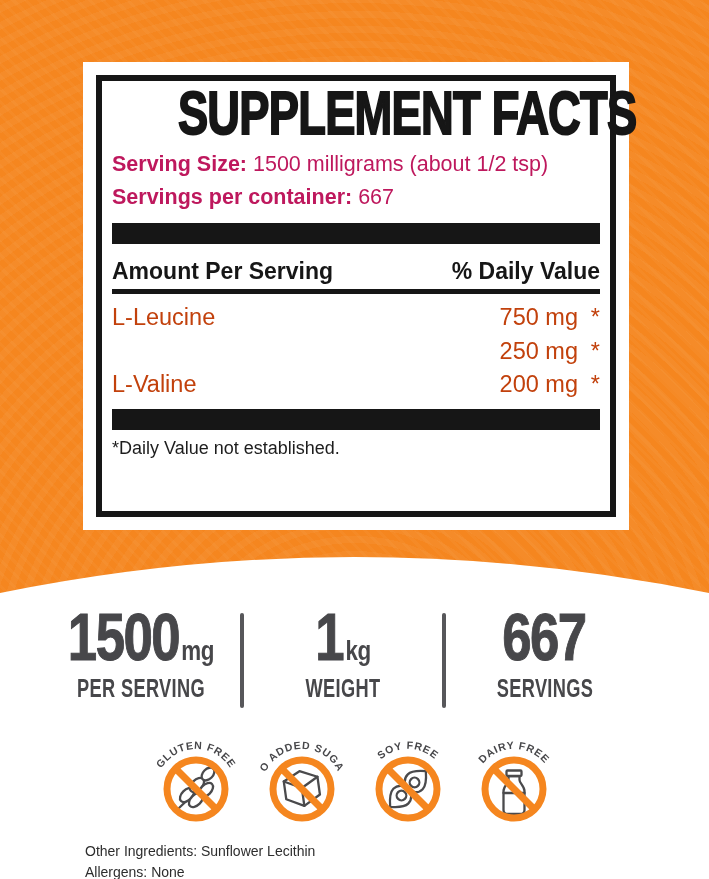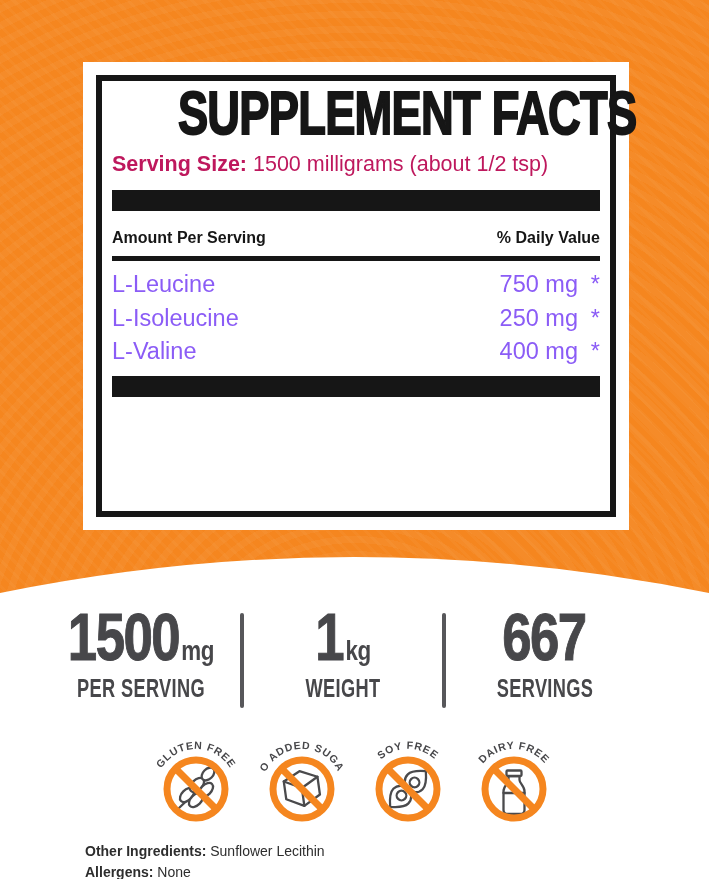--- a/index.html
+++ b/index.html
@@ -41,25 +41,25 @@
     -webkit-text-stroke:2px var(--ink);color:var(--ink);
   }
   .sf-line{font-size:21.5px;line-height:24px;color:#be185d;}
   .sf-line .b{font-weight:bold;}
   .sf-serving{margin-top:11px;}
   .sf-servings{margin-top:9px;}
   .bar{height:21px;background:var(--ink);}
   .bar-top{margin-top:14px;}
   .thead{
     margin-top:14px;display:flex;justify-content:space-between;align-items:flex-start;
-    font-weight:bold;font-size:16px;line-height:26px;
+    font-weight:bold;font-size:23px;line-height:26px;
   }
   .thead-rule{margin-top:5px;height:5px;background:var(--ink);}
   .rows{margin-top:7px;}
-  .trow{display:flex;font-size:23.5px;line-height:33.5px;color:#8b5cf6;}
+  .trow{display:flex;font-size:23.5px;line-height:33.5px;color:#c2410c;}
   .trow .name{width:303px;}
   .trow .amount{flex:1;text-align:right;}
   .trow .dv{width:22px;text-align:right;}
   .bar-bottom{margin-top:7px;}
   .footnote{margin-top:8px;font-size:18px;color:#1d1d1d;}
   
   .stats{
     position:absolute;top:608px;left:0;width:685px;
     display:flex;justify-content:center;align-items:flex-start;
   }
@@ -90,69 +90,73 @@
   .badge .arc-label{
     font-family:"Liberation Sans", sans-serif;font-size:10.5px;font-weight:bold;
     letter-spacing:0.8px;fill:var(--stat_gray);
   }
   .badge .ring{stroke:var(--orange);stroke-width:7;fill:none;}
   .badge .slash{stroke:var(--orange);stroke-width:7;}
   .badge .glyph{stroke:var(--icon_gray);stroke-width:2.3;fill:#fff;stroke-linejoin:round;stroke-linecap:round;}
   .badge .glyph .noFill{fill:none;}
   
   .footer{position:absolute;left:85px;top:841px;font-size:14px;line-height:21px;color:#2d2d2d;}
-  .footer .b{font-weight:bold;}
+  .footer .b{font-weight:normal;}
 </style>
 </head>
 <body>
 
 <div class="hero">
   <svg class="hero-curve" viewBox="0 0 709 50" preserveAspectRatio="none" aria-hidden="true">
     <path d="M0,43 Q354.5,-29 709,43 L709,51 L0,51 Z" fill="#ffffff"></path>
   </svg>
 </div>
 
 <div class="panel">
   <div class="panel-inner">
     <div class="sf-title">SUPPLEMENT FACTS</div>
 
     <div class="sf-line sf-serving">
       <span class="b">Serving Size:</span>
       <span>1500 milligrams (about 1/2 tsp)</span>
     </div>
 
+    <div class="sf-line sf-servings">
+      <span class="b">Servings per container:</span>
+      <span>667</span>
+    </div>
 
     <div class="bar bar-top"></div>
 
     <div class="thead">
       <span>Amount Per Serving</span>
       <span>% Daily Value</span>
     </div>
     <div class="thead-rule"></div>
 
     <div class="rows">
       <div class="trow">
         <span class="name">L-Leucine</span>
         <span class="amount">750 mg</span>
         <span class="dv">*</span>
       </div>
       <div class="trow">
-        <span class="name">L-Isoleucine</span>
         <span class="amount">250 mg</span>
         <span class="dv">*</span>
       </div>
       <div class="trow">
         <span class="name">L-Valine</span>
-        <span class="amount">400 mg</span>
+        <span class="amount">200 mg</span>
         <span class="dv">*</span>
       </div>
     </div>
 
     <div class="bar bar-bottom"></div>
 
+    <div class="footnote">*Daily Value not established.</div>
   </div>
 </div>
 
 <div class="stats">
   <div class="stat">
     <div class="stat-num">
       <span class="stat-value">1500</span>
       <span class="stat-unit">mg</span>
     </div>
     <div class="stat-label">PER SERVING</div>

